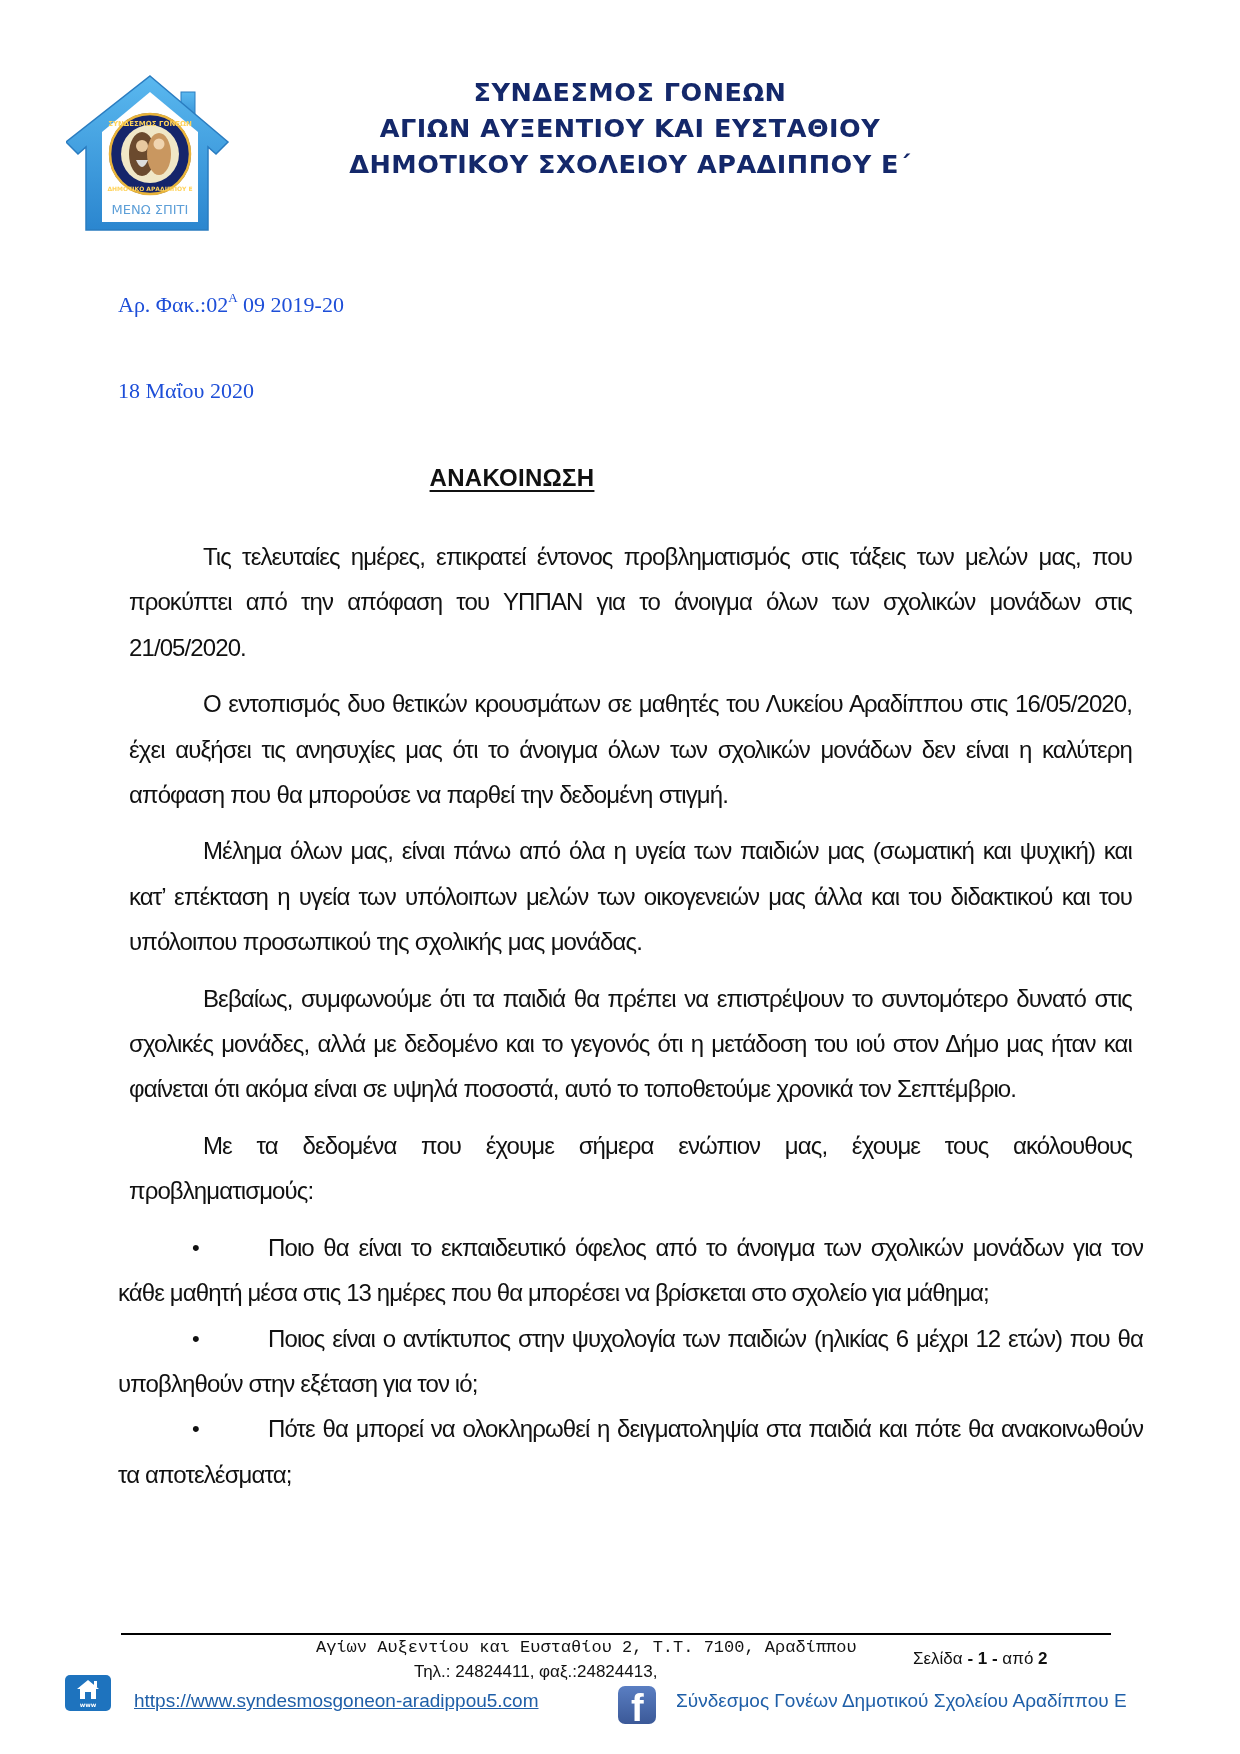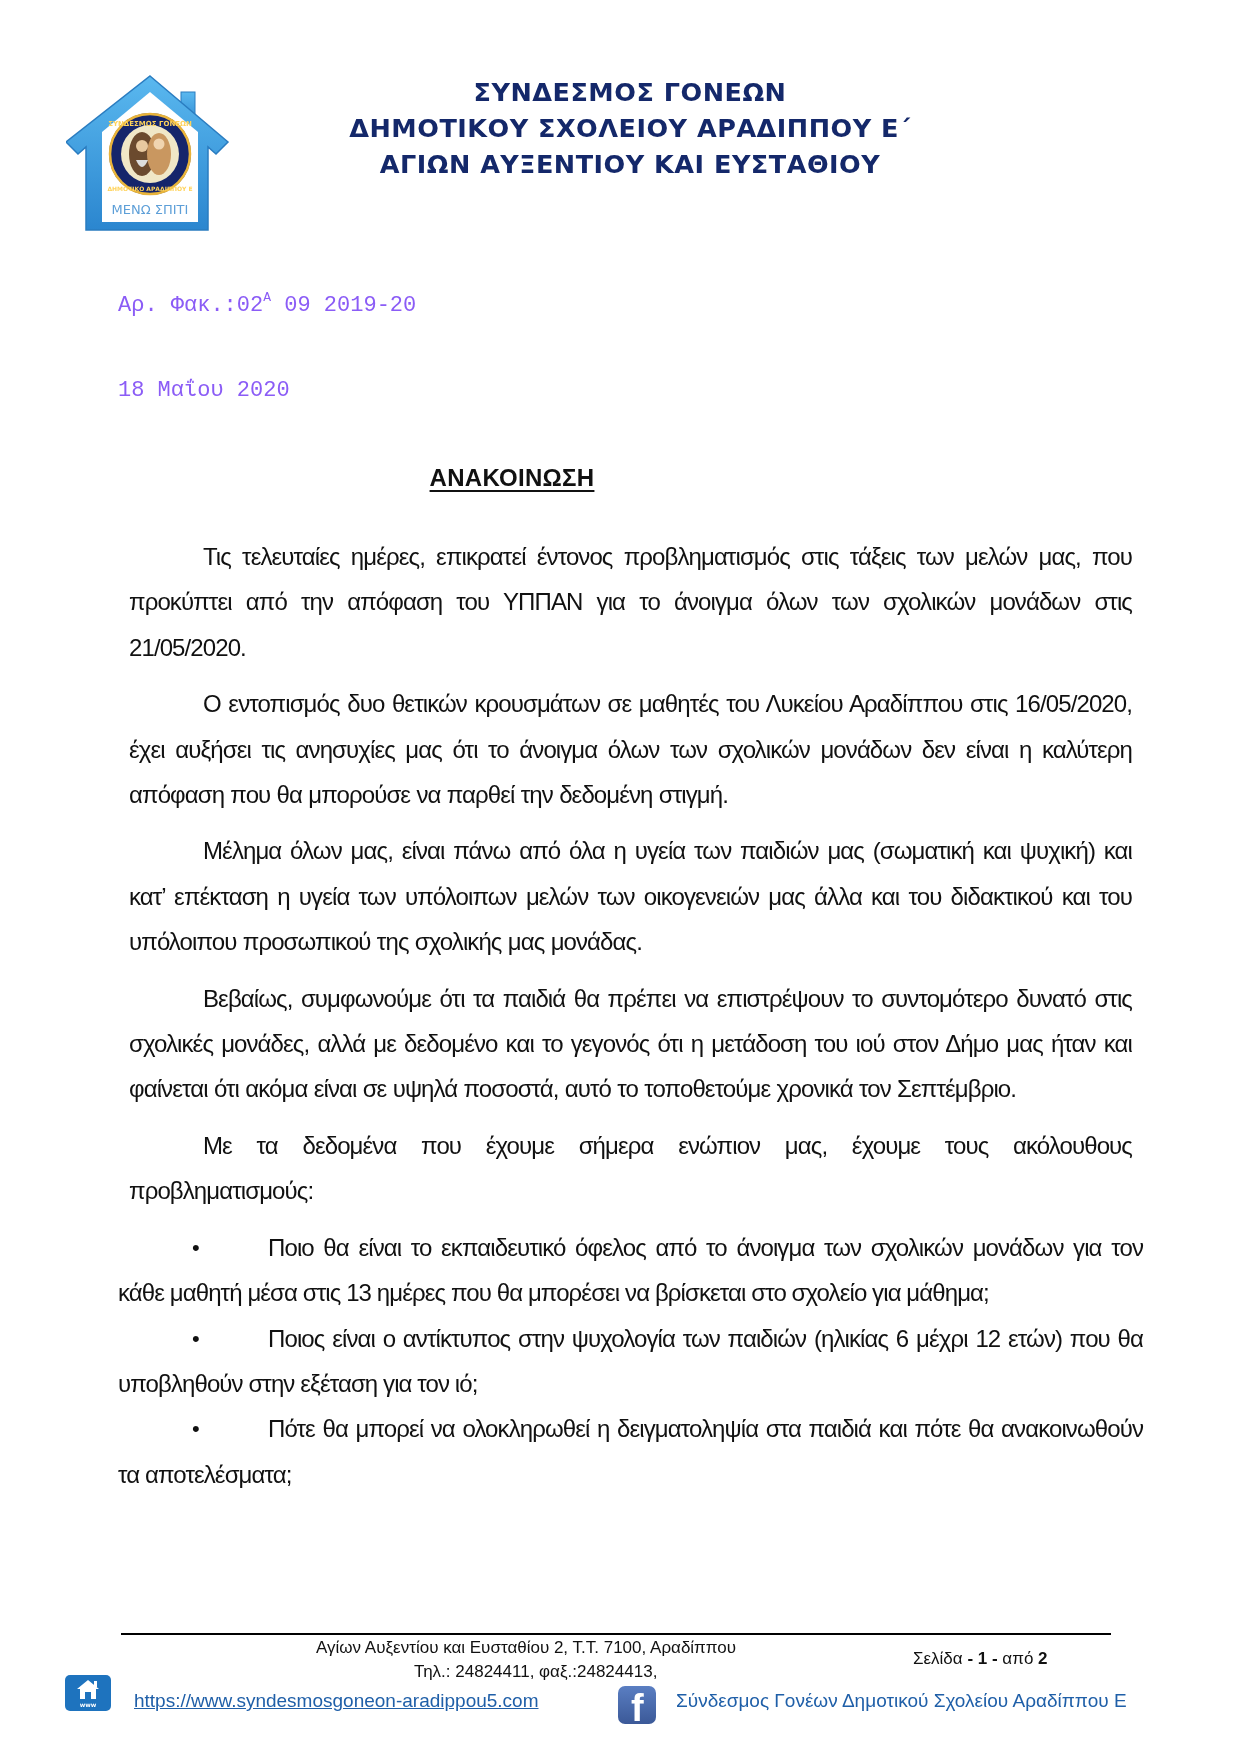--- a/index.html
+++ b/index.html
@@ -2,34 +2,34 @@
 <html><head>
 <meta charset="utf-8">
 <style>
   html, body { margin: 0; padding: 0; background: #ffffff; }
   body { width: 1240px; height: 1754px; position: relative; overflow: hidden; color: #111; font-family: "DejaVu Sans", sans-serif; }
 
   .logo { position: absolute; left: 66px; top: 74px; width: 164px; height: 160px; }
   .header { position: absolute; left: 300px; top: 74px; width: 660px; text-align: center; }
   .header div { color: #14286a; font-family: "DejaVu Sans", sans-serif; font-weight: bold; font-size: 25.5px; line-height: 36px; letter-spacing: 0.5px; }
 
-  .meta { position: absolute; left: 118px; font-size: 22px; font-family: Liberation Mono, monospace; color: #8b5cf6; }
+  .meta { position: absolute; left: 118px; font-size: 22px; font-family: Liberation Serif, serif; color: #1d4ed8; }
   .meta sup { font-size: 13px; vertical-align: 10px; }
   #ref { top: 290px; }
   #date { top: 378px; }
 
   .title { position: absolute; left: 0; top: 464px; width: 1024px; text-align: center; }
   .title span { font-family: "Liberation Sans", sans-serif; font-weight: bold; font-size: 24px; text-decoration: underline; text-underline-offset: 4px; letter-spacing: 0.3px; }
   .body-wrap { position: absolute; left: 118px; top: 523px; width: 1025px; }
   .para { text-align: justify; text-indent: 74px; margin: 11px; font-family: "Liberation Sans", sans-serif; font-size: 24px; line-height: 45.4px; letter-spacing: -0.9px; word-spacing: 0.5px; }
   .bullet { text-align: justify; margin: 0; font-family: "Liberation Sans", sans-serif; font-size: 24px; line-height: 45.4px; letter-spacing: -0.9px; position: relative; text-indent: 150px; }
   .bullet .dot { position: absolute; left: 74px; top: 0; text-indent: 0; font-size: 22px; }
 
   .footer-line { position: absolute; left: 121px; top: 1633px; width: 990px; height: 2px; background: #000; }
-  .f-addr { position: absolute; left: 316px; top: 1638px; font-family: Liberation Sans, sans-serif; font-size: 17px; color: #111; }
+  .f-addr { position: absolute; left: 316px; top: 1638px; font-family: Liberation Mono, monospace; font-size: 17px; color: #111; }
   .f-page { position: absolute; left: 913px; top: 1638px; font-family: "Liberation Sans", sans-serif; font-size: 17px; color: #111; margin-top: 11px; }
   .f-page b { font-weight: bold; }
   .f-tel { position: absolute; left: 414px; top: 1662px; font-family: "Liberation Sans", sans-serif; font-size: 17px; color: #111; }
   .f-web { position: absolute; left: 134px; top: 1690px; font-family: "Liberation Sans", sans-serif; font-size: 19px; color: #1f5fa8; text-decoration: underline; }
   .f-fb { position: absolute; left: 676px; top: 1690px; font-family: "Liberation Sans", sans-serif; font-size: 19px; color: #1f5fa8; }
   .icon-www { position: absolute; left: 65px; top: 1675px; width: 46px; height: 36px; background: #1e73be; border-radius: 5px; }
   .icon-fb { position: absolute; left: 618px; top: 1686px; width: 38px; height: 38px; background: linear-gradient(#5a7ec2, #3b5998); border-radius: 7px; overflow: hidden; }
   .icon-fb span { position: absolute; left: 13px; top: 0px; color: #fff; font-family: "Liberation Sans", sans-serif; font-weight: bold; font-size: 38px; line-height: 44px; }
 </style>
 </head>
@@ -59,22 +59,22 @@
     <circle cx="93" cy="70" r="5.5" fill="#f0d4b0"></circle>
     <path d="M70 86 Q76 100 82 86 Z" fill="#dddddd"></path>
     <text x="84" y="52" font-size="7" fill="#ffd35a" text-anchor="middle" font-family="DejaVu Sans, sans-serif" font-weight="bold">ΣΥΝΔΕΣΜΟΣ ΓΟΝΕΩΝ</text>
     <text x="84" y="117" font-size="6" fill="#ffd35a" text-anchor="middle" font-family="DejaVu Sans, sans-serif" font-weight="bold">ΔΗΜΟΤΙΚΟ ΑΡΑΔΙΠΠΟΥ Ε</text>
     <text x="84" y="140" font-size="13" fill="#5d9fd8" text-anchor="middle" font-family="DejaVu Sans, sans-serif">ΜΕΝΩ ΣΠΙΤΙ</text>
   </svg>
 </div>
 
 <div class="header">
   <div>ΣΥΝΔΕΣΜΟΣ ΓΟΝΕΩΝ</div>
+  <div>ΑΓΙΩΝ ΑΥΞΕΝΤΙΟΥ ΚΑΙ ΕΥΣΤΑΘΙΟΥ</div>
   <div>ΔΗΜΟΤΙΚΟΥ ΣΧΟΛΕΙΟΥ ΑΡΑΔΙΠΠΟΥ Ε΄</div>
-  <div>ΑΓΙΩΝ ΑΥΞΕΝΤΙΟΥ ΚΑΙ ΕΥΣΤΑΘΙΟΥ</div>
 </div>
 
 <div class="meta" id="ref"><span>Αρ. Φακ.:02</span><sup>Α</sup><span> 09 2019-20</span></div>
 <div class="meta" id="date">18 Μαΐου 2020</div>
 
 <div class="title"><span>ΑΝΑΚΟΙΝΩΣΗ</span></div>
 
 <div class="body-wrap">
   <p class="para">Τις τελευταίες ημέρες, επικρατεί έντονος προβληματισμός στις τάξεις των μελών μας, που προκύπτει από την απόφαση του ΥΠΠΑΝ για το άνοιγμα όλων των σχολικών μονάδων στις 21/05/2020.</p>
   <p class="para">Ο εντοπισμός δυο θετικών  κρουσμάτων σε μαθητές του Λυκείου Αραδίππου στις 16/05/2020, έχει αυξήσει τις ανησυχίες μας ότι το άνοιγμα όλων των σχολικών μονάδων δεν είναι η καλύτερη  απόφαση που θα μπορούσε να παρθεί την δεδομένη στιγμή.</p>

